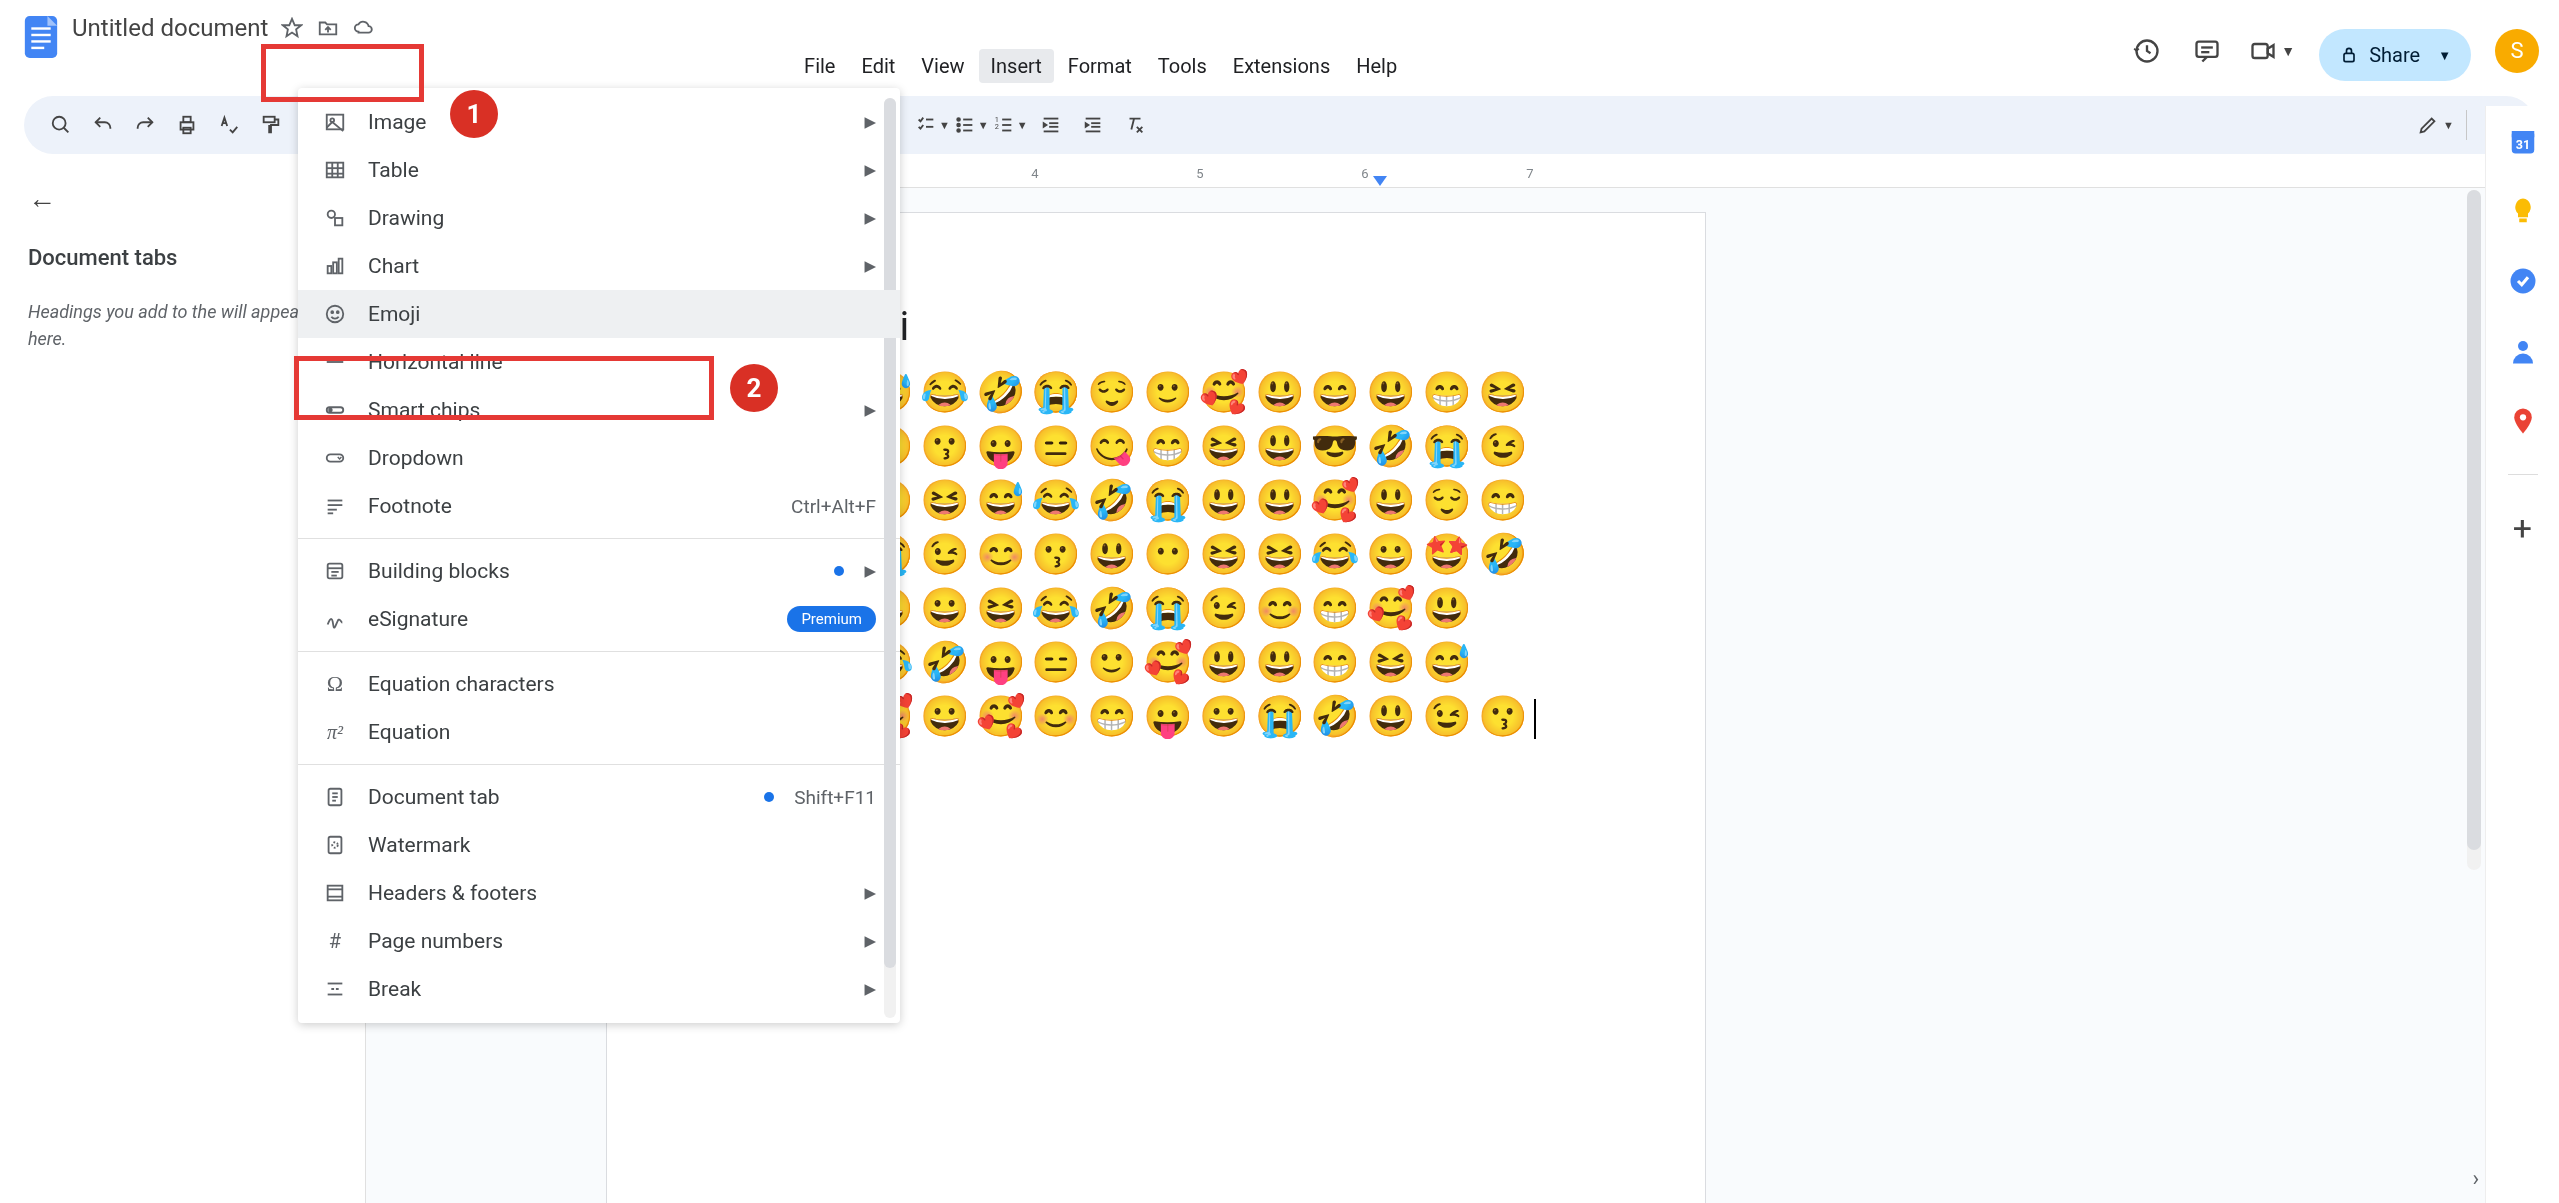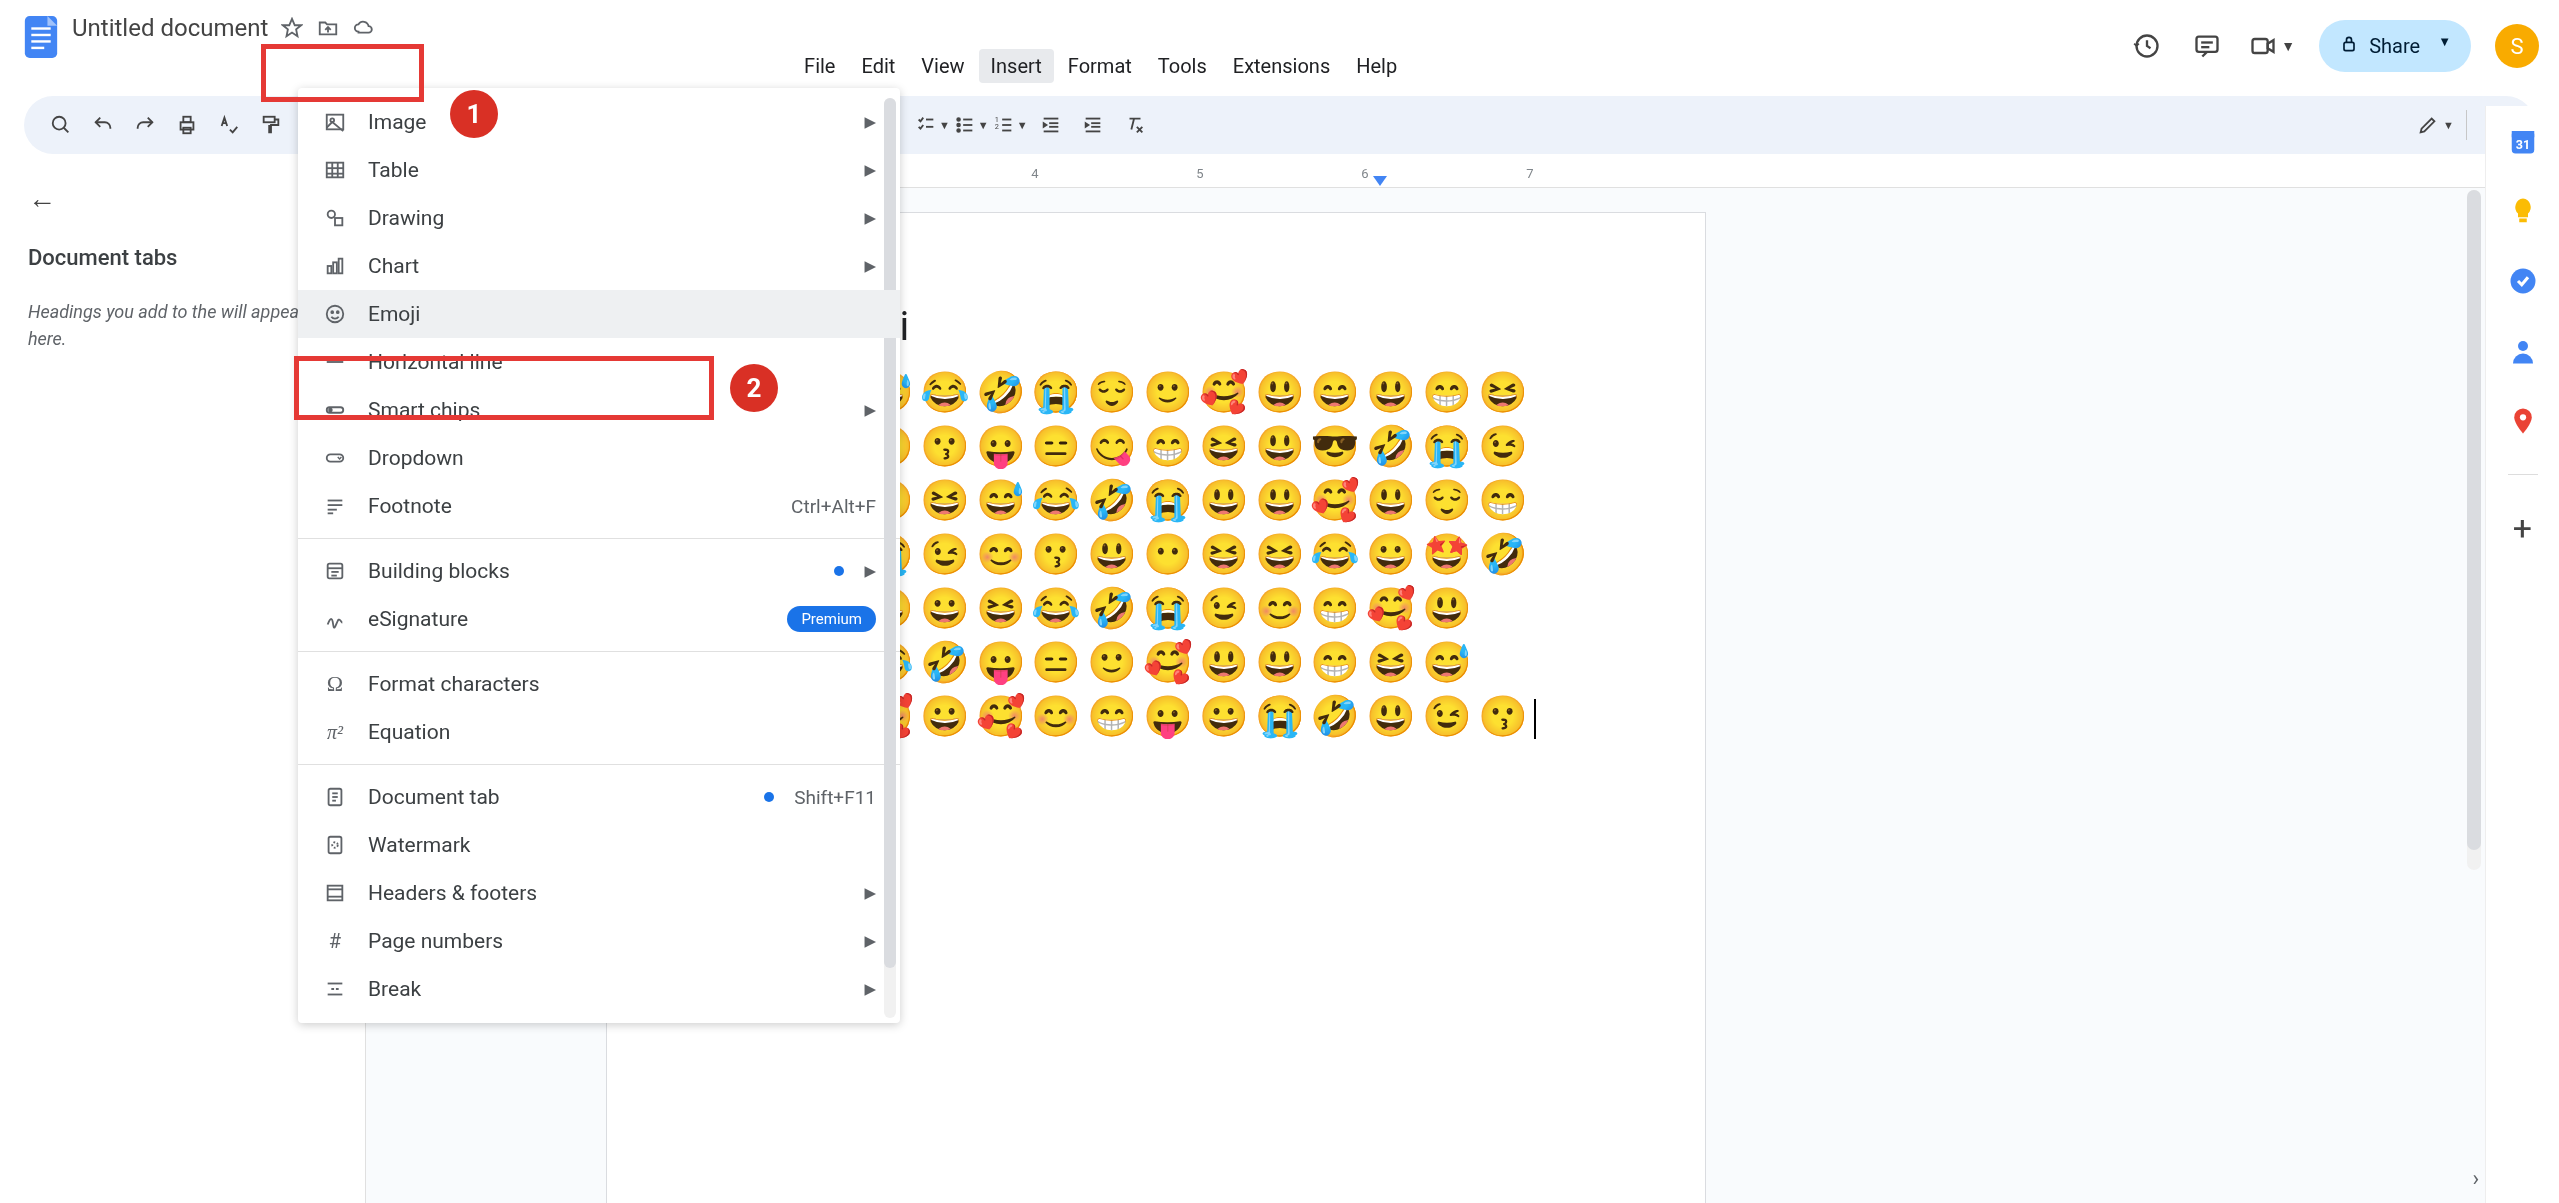--- a/index.html
+++ b/index.html
@@ -11,21 +11,21 @@
 .logo svg { width: 100%; height: 100%; }
 .title-area { flex: 1; }
 .title-row { display: flex; align-items: center; gap: 12px; height: 36px; }
 .doc-title { font-size: 24px; color: #444; }
 .title-icon { color: #5f6368; width: 24px; height: 24px; display: flex; align-items: center; justify-content: center; cursor: pointer; }
 .menu-bar { display: flex; gap: 2px; margin-top: 3px; justify-content: center; }
 .menu-item { padding: 5px 12px; font-size: 20px; color: #202124; cursor: pointer; border-radius: 4px; }
 .menu-item.active { background: #e8eaed; }
 .header-right { display: flex; align-items: center; gap: 24px; margin-top: 10px; }
 .hdr-icon { width: 36px; height: 36px; display: flex; align-items: center; justify-content: center; color: #444; cursor: pointer; border-radius: 50%; }
-.share-btn { display: flex; gap: 10px; background: #c2e7ff; border-radius: 40px; padding: 14px 20px; font-size: 20px; color: #001d35; cursor: pointer; }
+.share-btn { display: flex; align-items: center; gap: 10px; background: #c2e7ff; border-radius: 40px; padding: 14px 20px; font-size: 20px; color: #001d35; cursor: pointer; margin-top: 9px; }
 .share-btn .caret { margin-left: 8px; }
 .avatar { width: 44px; height: 44px; border-radius: 50%; background: #f9ab00; color: #fff; display: flex; align-items: center; justify-content: center; font-size: 22px; cursor: pointer; }
 
 
 .toolbar { margin: 6px 24px 0 24px; background: #edf2fa; border-radius: 40px; height: 58px; display: flex; align-items: center; padding: 0 18px; gap: 4px; }
 .tb-icon { width: 38px; height: 38px; display: flex; align-items: center; justify-content: center; color: #444; cursor: pointer; border-radius: 6px; font-size: 22px; }
 .tb-sep { width: 1px; height: 30px; background: #c7c7c7; margin: 0 6px; }
 .fontsize { display: flex; align-items: center; gap: 6px; }
 .fontsize-input { width: 44px; height: 34px; border: 1px solid #747775; border-radius: 4px; text-align: center; font-size: 18px; background: #fff; }
 .tb-text-color { position: relative; }
@@ -516,21 +516,21 @@
         </svg>
       </span>
       <span class="dd-label">eSignature</span>
       <span class="dd-badge">Premium</span>
     </div>
     <div class="dd-sep"></div>
     <div class="dd-item">
       <span class="dd-icon">
         <span style="font-family:serif;font-size:22px;color:#5f6368;">Ω</span>
       </span>
-      <span class="dd-label">Format characters</span>
+      <span class="dd-label">Equation characters</span>
     </div>
     <div class="dd-item">
       <span class="dd-icon">
         <span style="font-family:serif;font-size:20px;color:#5f6368;font-style:italic;">π²</span>
       </span>
       <span class="dd-label">Equation</span>
     </div>
     <div class="dd-sep"></div>
     <div class="dd-item">
       <span class="dd-icon">

